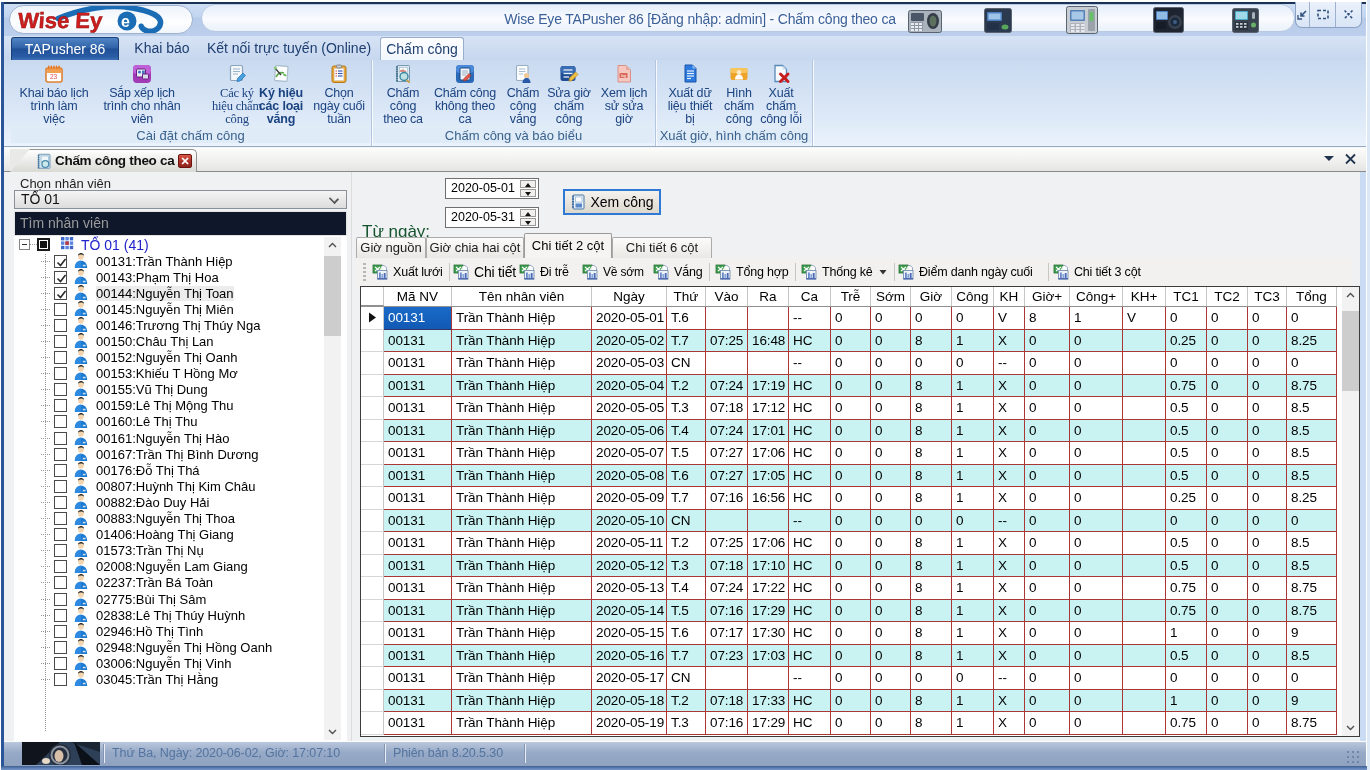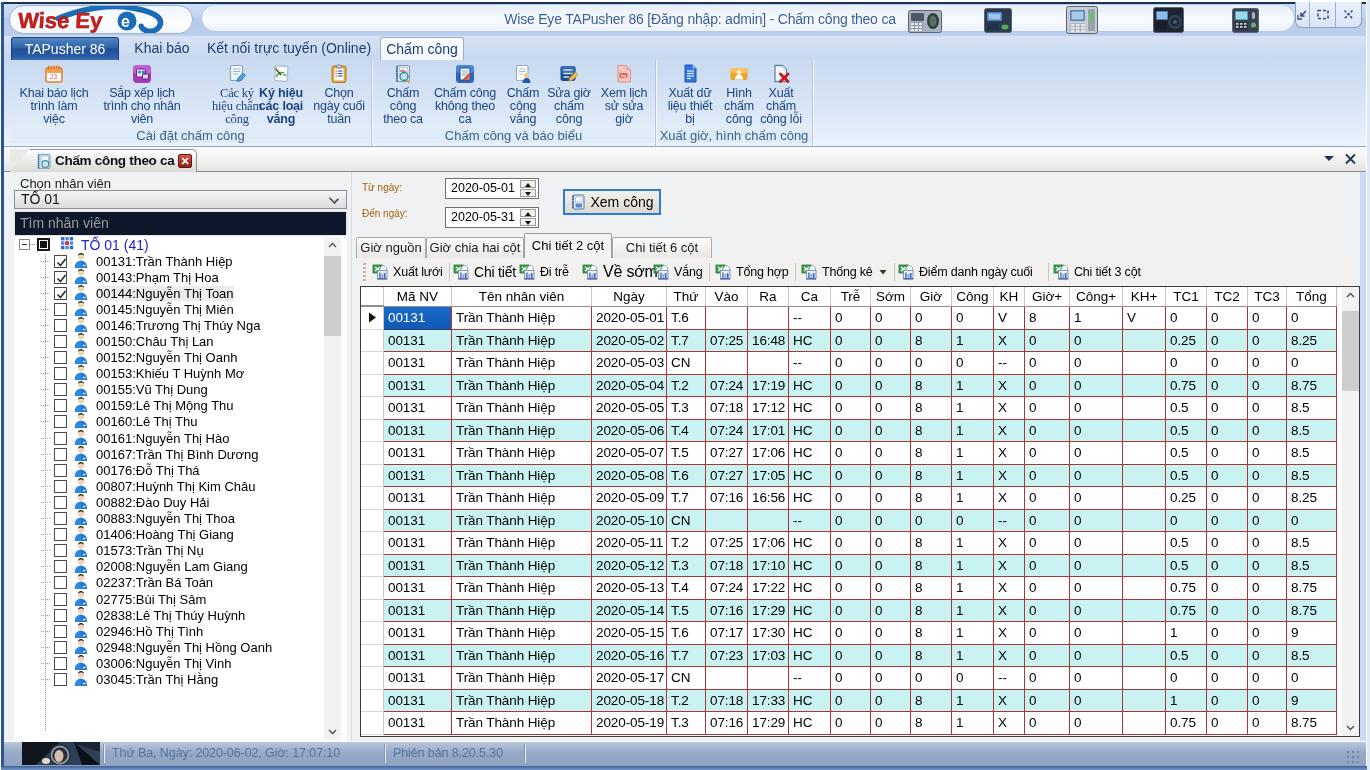--- a/index.html
+++ b/index.html
@@ -57,21 +57,21 @@
 .trow{position:relative;height:16.1px;display:flex;align-items:center;}
 .trow .dots{width:9px;height:1px;background-image:repeating-linear-gradient(90deg,#999 0 1px,transparent 1px 2px);margin-left:27px;margin-right:4px;}
 .cb{width:13px;height:13px;border:1px solid #4a4a4a;background:#fff;flex:none;position:relative;}
 .cb.on svg{position:absolute;left:0px;top:0px;}
 .trow .nm{margin-left:7px;white-space:pre;}
 .trow.sel .nm{background:#ececec;}
 #treescroll{left:324px;top:237px;width:17px;height:503px;background:#f2f2f2;}
 .sb-btn{position:absolute;left:0;width:17px;height:17px;background:#f2f2f2;display:flex;align-items:center;justify-content:center;}
 .sb-thumb{position:absolute;left:0;width:17px;background:#cdcdcd;}
 
-.flabel{font-size:10px;color:#a16207;}
+.flabel{font-size:17px;color:#14532d;margin-top:40px;}
 .spin{left:445px;width:94px;height:21px;background:#fff;border:1px solid #6e6e6e;font-size:12.5px;color:#000;padding-left:5px;line-height:19px;}
 .spin .ud{position:absolute;right:2px;top:1px;width:16px;height:17px;}
 .spin .u,.spin .d{position:absolute;left:0;width:16px;height:8px;background:#f1f0ee;border:1px solid #9a9a9a;}
 .spin .u{top:0;}.spin .d{top:9px;}
 .arr{position:absolute;left:4px;width:0;height:0;}
 .arr.up{top:2px;border-left:3.5px solid transparent;border-right:3.5px solid transparent;border-bottom:4px solid #111;}
 .arr.dn{top:2px;border-left:3.5px solid transparent;border-right:3.5px solid transparent;border-top:4px solid #111;}
 #btn-xem{left:563px;top:189px;width:98px;height:26px;border:2px solid #2e78d6;background:linear-gradient(180deg,#f4f2ee,#dcd8ce);display:flex;align-items:center;justify-content:center;font-size:14px;color:#000;}
 #btn-xem svg{margin-right:5px;}
 
@@ -551,21 +551,21 @@
     <div class="trow">
       <span class="dots"></span>
       <span class="cb"></span>
       <span style="margin-left:6px;flex:none"><svg width="16" height="16" viewBox="0 0 16 16" style="flex:none">
           <ellipse cx="8" cy="4.6" rx="2.9" ry="3.2" fill="#f2d5ae"></ellipse>
           <path d="M4.9,3.8 C5.1,1.8 6.6,0.9 8,0.9 C9.4,0.9 10.9,1.8 11.1,3.8 C10.3,2.9 9.3,2.6 8,2.6 C6.7,2.6 5.7,2.9 4.9,3.8 Z" fill="#1a1a1a"></path>
           <path d="M1.8,16 C2,11 4.6,8.8 8,8.8 C11.4,8.8 14,11 14.2,16 Z" fill="#1d7ad0"></path>
           <path d="M1.8,16 C2,11 4.6,8.8 8,8.8 L8,16 Z" fill="#2e8ae0"></path>
           <rect x="9.8" y="12.8" width="2.8" height="1.5" fill="#cfe4f4"></rect>
         </svg></span>
-      <span class="nm">00153:Khiếu T Huỳnh Mơ</span>
+      <span class="nm">00153:Khiếu T Hồng Mơ</span>
     </div>
     <div class="trow">
       <span class="dots"></span>
       <span class="cb"></span>
       <span style="margin-left:6px;flex:none"><svg width="16" height="16" viewBox="0 0 16 16" style="flex:none">
           <ellipse cx="8" cy="4.6" rx="2.9" ry="3.2" fill="#f2d5ae"></ellipse>
           <path d="M4.9,3.8 C5.1,1.8 6.6,0.9 8,0.9 C9.4,0.9 10.9,1.8 11.1,3.8 C10.3,2.9 9.3,2.6 8,2.6 C6.7,2.6 5.7,2.9 4.9,3.8 Z" fill="#1a1a1a"></path>
           <path d="M1.8,16 C2,11 4.6,8.8 8,8.8 C11.4,8.8 14,11 14.2,16 Z" fill="#1d7ad0"></path>
           <path d="M1.8,16 C2,11 4.6,8.8 8,8.8 L8,16 Z" fill="#2e8ae0"></path>
           <rect x="9.8" y="12.8" width="2.8" height="1.5" fill="#cfe4f4"></rect>
@@ -871,21 +871,21 @@
         <path d="M3,3 L8,7 M8,3 L3,7" stroke="#fff" stroke-width="1.1"></path>
         <path d="M6,9 H14.5 V3.5 L12,1.5 H10" fill="#fff" stroke="#8098b8" stroke-width="0.9" opacity="0.9"></path>
         <rect x="5.5" y="6.5" width="9.5" height="8.5" fill="#eef3fa" stroke="#7890b0" stroke-width="0.9"></rect>
         <rect x="7" y="8.5" width="1.8" height="5.5" fill="#6888c8"></rect>
         <rect x="9.4" y="10" width="1.8" height="4" fill="#88a8d8"></rect>
         <rect x="11.8" y="9" width="1.8" height="5" fill="#4a6ab8"></rect>
         <rect x="5.5" y="14.2" width="9.5" height="1.2" fill="#3858a8"></rect>
       </svg>
       <span>Đi trễ</span>
     </div>
-    <div class="titem" style="left:226px;font-size:16px">
+    <div class="titem" style="left:226px;font-size:12px">
       <svg width="17" height="16" viewBox="0 0 17 16">
         <rect x="1" y="1" width="9" height="8" fill="#3f9e4f" stroke="#2a7038" stroke-width="0.8"></rect>
         <path d="M3,3 L8,7 M8,3 L3,7" stroke="#fff" stroke-width="1.1"></path>
         <path d="M6,9 H14.5 V3.5 L12,1.5 H10" fill="#fff" stroke="#8098b8" stroke-width="0.9" opacity="0.9"></path>
         <rect x="5.5" y="6.5" width="9.5" height="8.5" fill="#eef3fa" stroke="#7890b0" stroke-width="0.9"></rect>
         <rect x="7" y="8.5" width="1.8" height="5.5" fill="#6888c8"></rect>
         <rect x="9.4" y="10" width="1.8" height="4" fill="#88a8d8"></rect>
         <rect x="11.8" y="9" width="1.8" height="5" fill="#4a6ab8"></rect>
         <rect x="5.5" y="14.2" width="9.5" height="1.2" fill="#3858a8"></rect>
       </svg>

